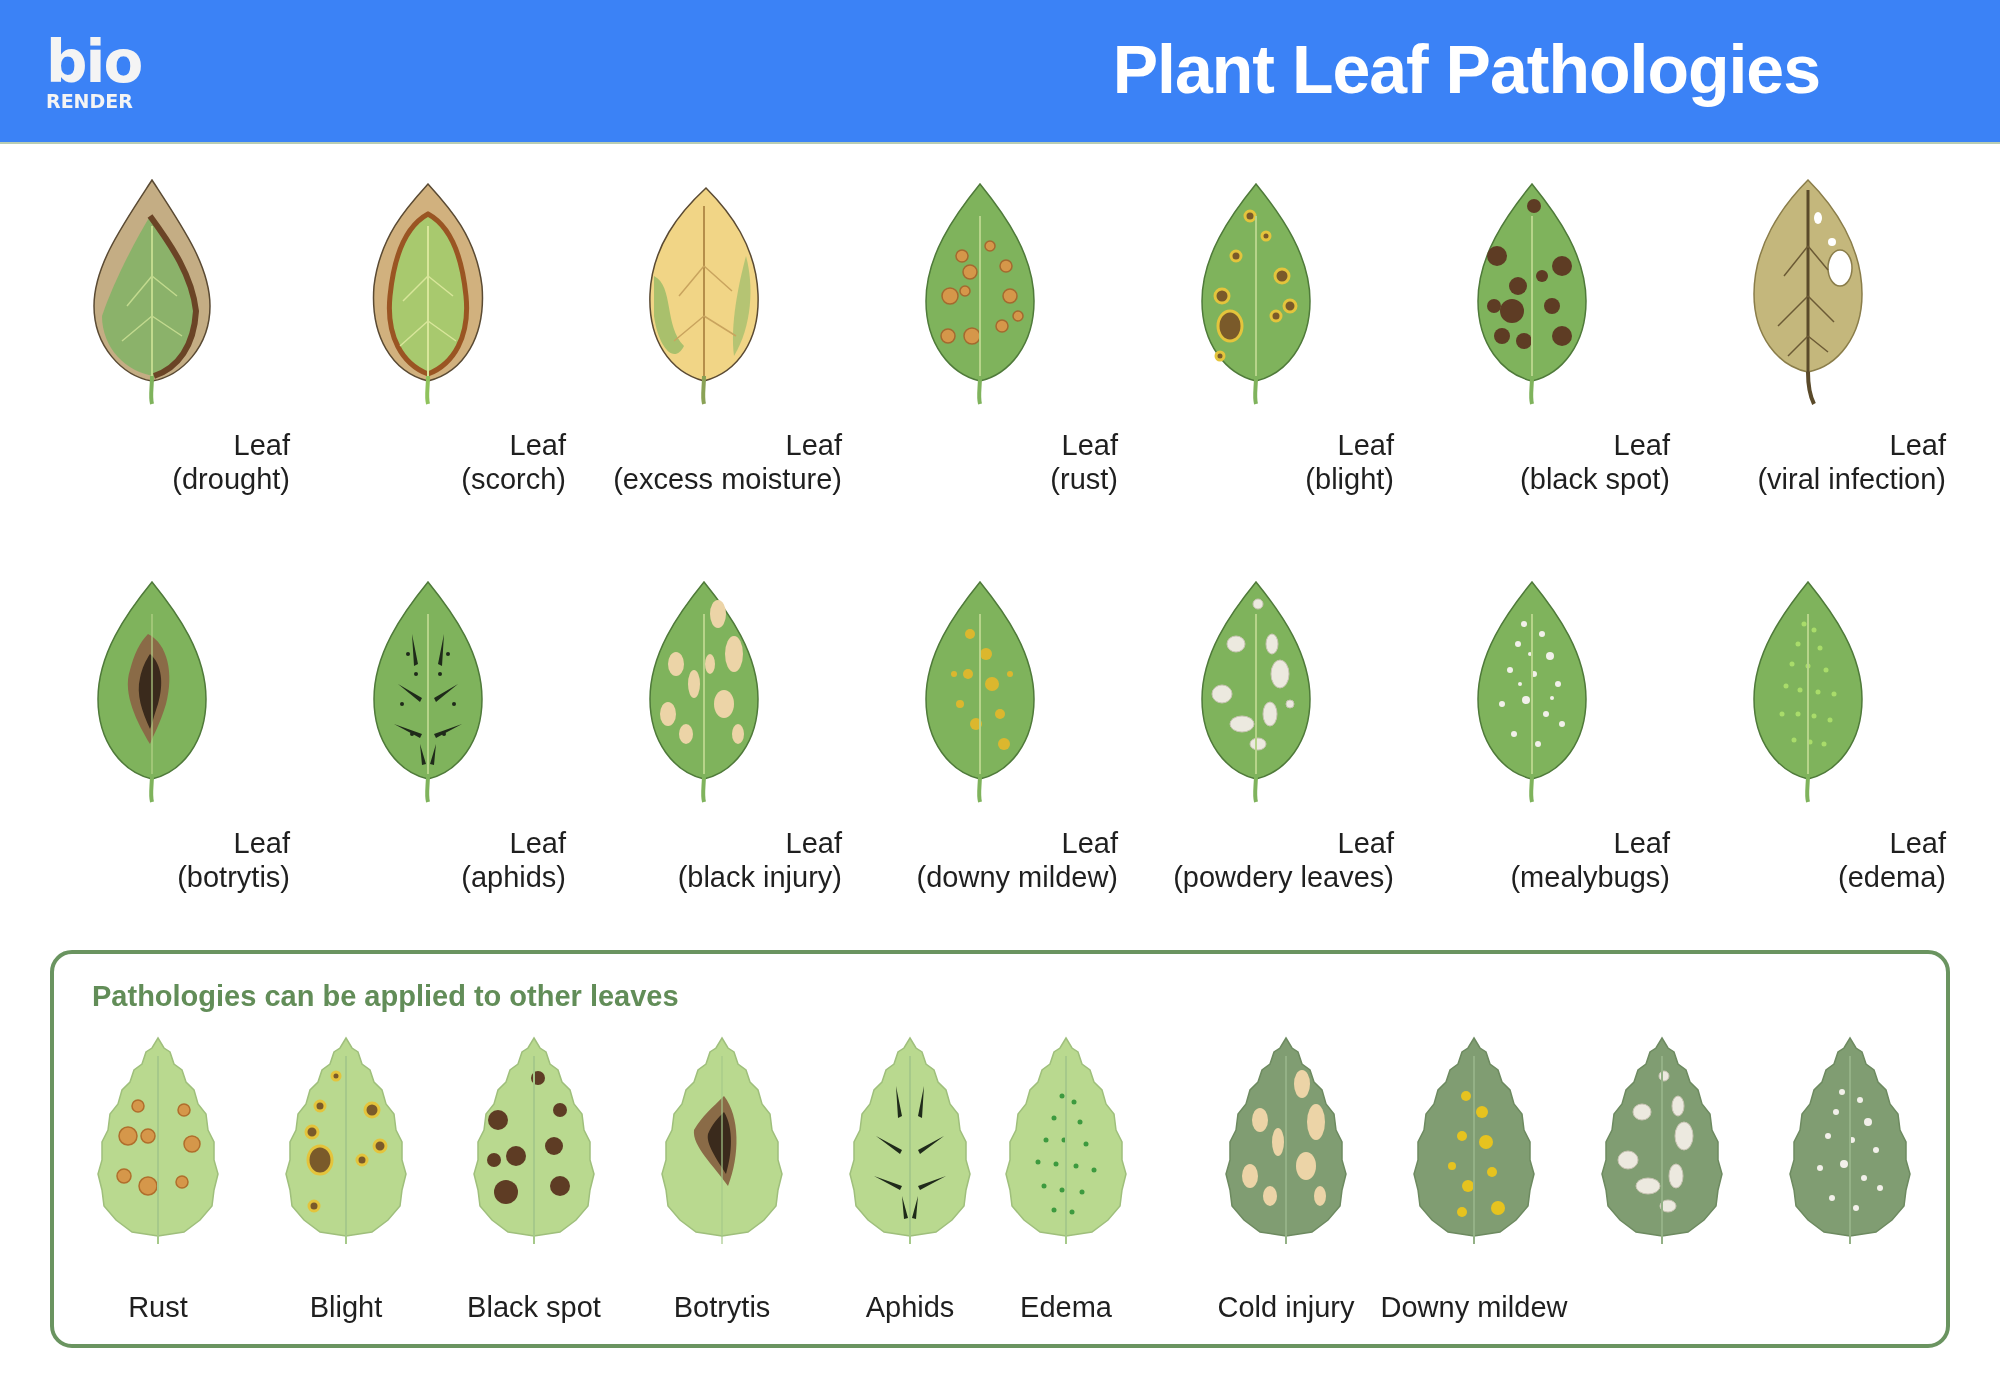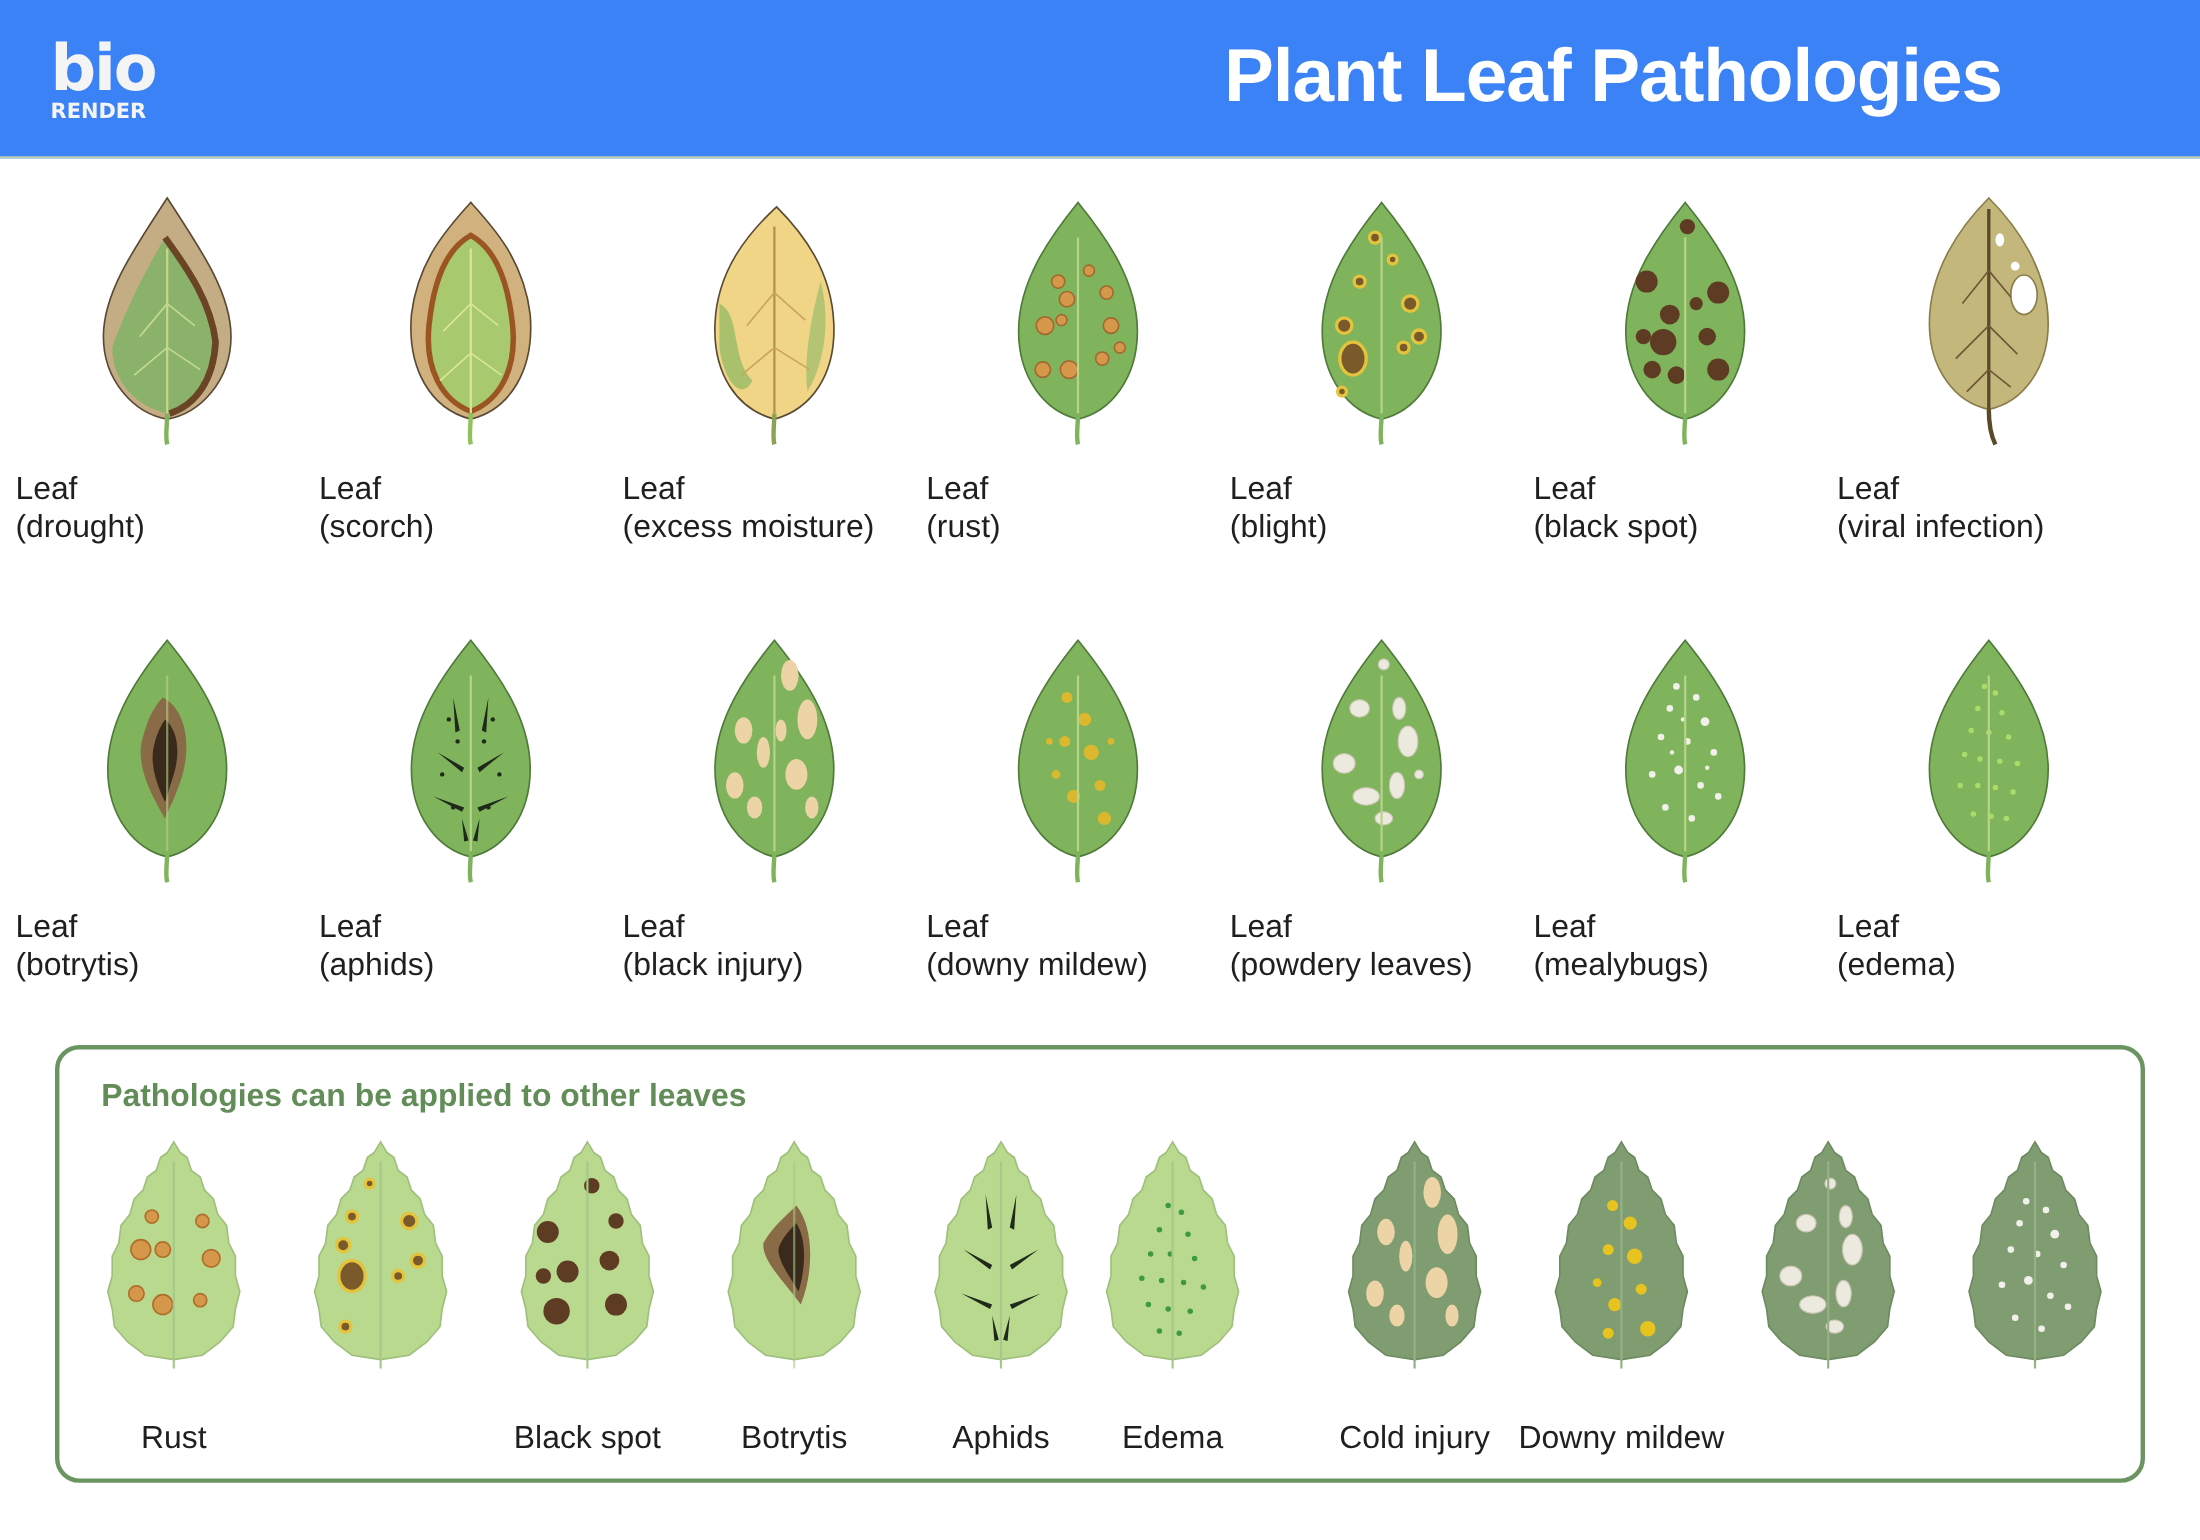--- a/index.html
+++ b/index.html
@@ -3,21 +3,21 @@
 <meta charset="utf-8">
 <style>
   * { box-sizing: border-box; margin: 0; padding: 0; }
   body { width: 2000px; height: 1400px; background: #ffffff; font-family: "Liberation Sans", sans-serif; position: relative; overflow: hidden; }
   .header { position: absolute; left: 0; top: 0; width: 2000px; height: 144px; background: #3b82f6; border-bottom: 2px solid #b9cdb3; }
   .logo { position: absolute; left: 46px; top: 36px; width: 90px; color: #f4f4f4; }
   .logo-bio { font-family: "DejaVu Sans", sans-serif; font-weight: bold; font-size: 58px; line-height: 52px; letter-spacing: -2px; }
   .logo-render { font-family: "DejaVu Sans", sans-serif; font-weight: bold; font-size: 19px; letter-spacing: 0px; margin-top: 2px; }
   .title { position: absolute; left: 0; width: 1820px; top: 30px; text-align: right; color: #ffffff; font-weight: bold; font-size: 68px; letter-spacing: -1px; }
 
-  .leaf-cell { position: absolute; width: 276px; text-align: left; }
+  .leaf-cell { position: absolute; width: 276px; text-align: right; }
   .leaf-cell svg { display: block; margin: 0 auto; }
   .leaf-label { font-size: 29px; line-height: 34px; color: #1f1f1f; margin-top: 22px; }
 
   .panel { position: absolute; left: 50px; top: 950px; width: 1900px; height: 398px; border: 4px solid #6a9460; border-radius: 22px; }
   .panel-title { position: absolute; left: 38px; top: 26px; color: #628d58; font-weight: bold; font-size: 29px; }
   .mini-cell { position: absolute; top: 82px; width: 188px; text-align: center; }
   .mini-label { position: absolute; left: 0; width: 188px; top: 236px; height: 70px; display: flex; align-items: center; justify-content: center; font-size: 29px; line-height: 33px; color: #1f1f1f; }
 </style>
 </head>
 <body>
@@ -361,20 +361,21 @@
           <circle cx="36" cy="96" r="6"></circle>
           <circle cx="60" cy="40" r="4"></circle>
           <circle cx="96" cy="74" r="7"></circle>
           <circle cx="104" cy="110" r="6"></circle>
           <circle cx="86" cy="124" r="5"></circle>
           <circle cx="44" cy="70" r="5"></circle>
           <circle cx="38" cy="170" r="5"></circle>
         </g>
       <path d="M70 20 L70 208" stroke="#a6c98a" stroke-width="2"></path>
     </svg>
+    <div class="mini-label">Blight</div>
   </div>
 
   <div class="mini-cell" style="left:386px;">
     <svg width="140" height="210" viewBox="0 0 140 210">
       <path d="M70 2 L76 12 L82 16 L86 28 L94 34 L98 46 L106 54 L110 68 L118 78 L120 94 L126 106 L126 124 L130 138 L126 154 L124 170 L112 184 L96 196 L70 200 L44 196 L28 184 L16 170 L14 154 L10 138 L14 124 L14 106 L20 94 L22 78 L30 68 L34 54 L42 46 L46 34 L54 28 L58 16 L64 12Z" fill="#b9d98f" stroke="#9fbf7c" stroke-width="1.5"></path>
       <g fill="#5e3c24">
           <circle cx="74" cy="42" r="7"></circle>
           <circle cx="34" cy="84" r="10"></circle>
           <circle cx="96" cy="74" r="7"></circle>
           <circle cx="52" cy="120" r="10"></circle>

